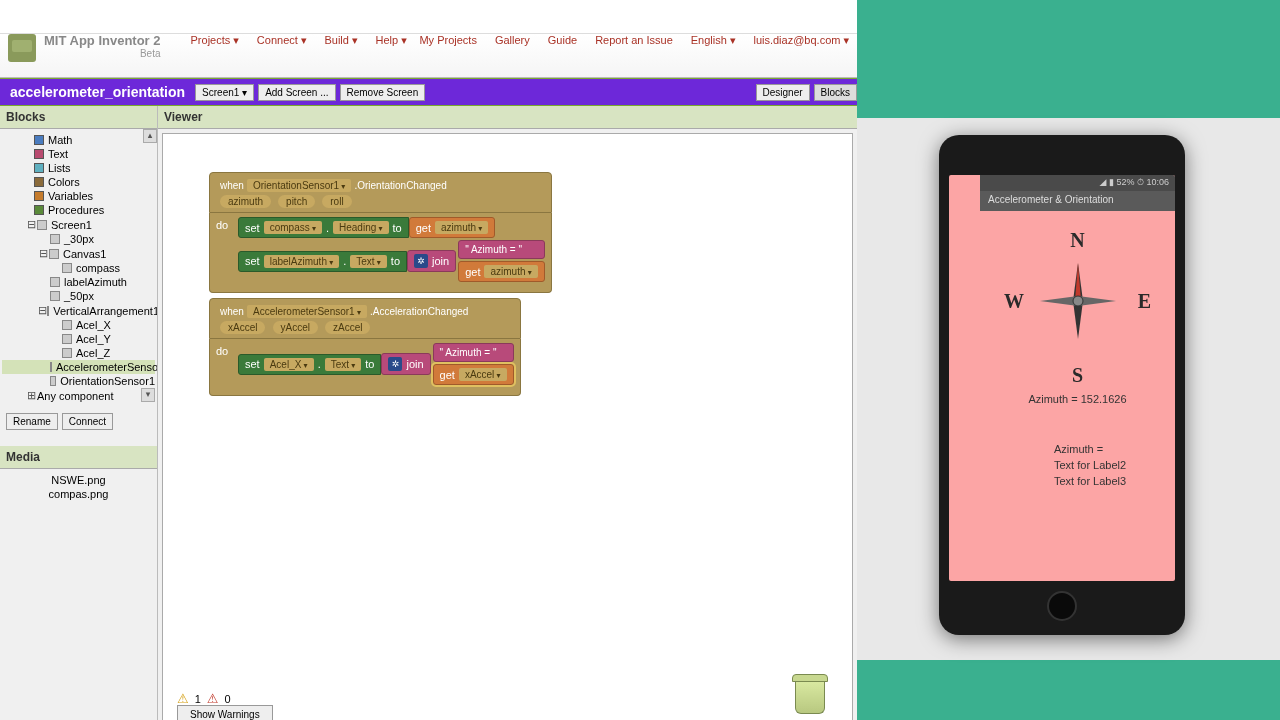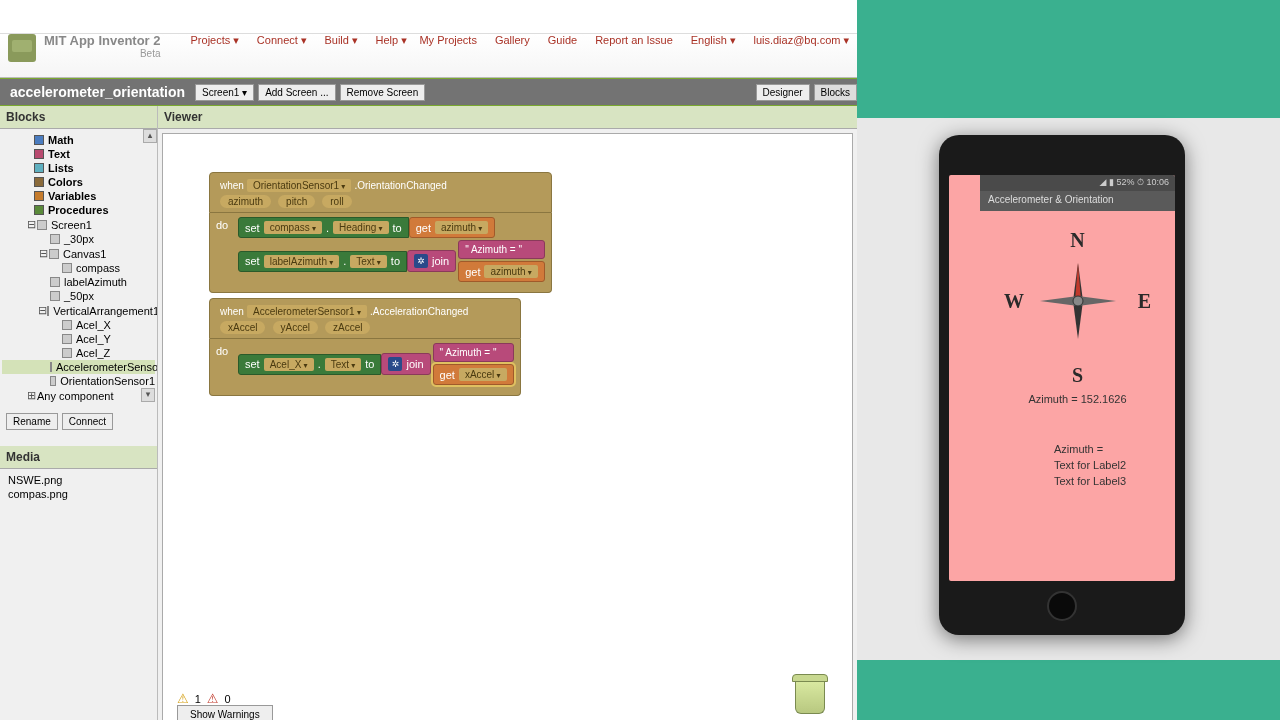--- a/index.html
+++ b/index.html
@@ -13,49 +13,49 @@
   .logo-icon { width: 28px; height: 28px; background: #8a9a5b; border-radius: 3px; margin-right: 8px; position: relative; }
   .logo-icon::after { content:""; position:absolute; left:4px; top:6px; width:20px; height:12px; background:#a0b070; border-radius:2px; }
   .logo-text { color: #888; font-weight: bold; font-size: 13px; line-height: 13px; }
   .logo-text .beta { display:block; font-size:10px; color:#999; font-weight:normal; text-align:right; }
   .menu { display: flex; margin-left: 30px; gap: 18px; }
   .menu span { color: #a93226; font-size: 11px; cursor: pointer; }
   .menu-right { margin-left: auto; display: flex; gap: 18px; }
   .menu-right span { color: #a93226; font-size: 11px; cursor: pointer; }
   
   
-  .projbar { background: #737373; height: 28px; display: flex; align-items: center; padding-left: 4px; border-top:1px solid #7aa82f; border-bottom:1px solid #7aa82f; }
+  .projbar { background: #6d28d9; height: 28px; display: flex; align-items: center; padding-left: 4px; border-top:1px solid #7aa82f; border-bottom:1px solid #7aa82f; }
   .proj-title { color: #fff; font-size: 14px; font-weight: bold; padding: 0 6px; }
   .proj-btn { background: #eee; border: 1px solid #999; font-size: 10px; padding: 2px 6px; margin-left: 4px; cursor: pointer; }
   .proj-right { margin-left: auto; display: flex; }
   
   
   .content { display: flex; height: calc(100% - 73px); }
   
   .left-col { width: 158px; background: #f0f0f0; border-right: 1px solid #bbb; display:flex; flex-direction:column; }
   .panel-head { background: #d8e4c2; border-bottom: 1px solid #aaa; padding: 4px 6px; font-size: 12px; font-weight: bold; color:#333; }
   .tree { padding: 4px 2px; flex:0 0 auto; overflow-y:auto; }
   .tree-item { display: flex; align-items: center; padding: 1px 0 1px 4px; font-size: 11px; cursor:pointer; }
-  .tree-item.lvl1 { padding-left: 32px; font-weight: bold; }
+  .tree-item.lvl1 { padding-left: 32px; }
   .tree-item.lvl2 { padding-left: 24px; }
   .tree-item.lvl3 { padding-left: 36px; }
   .tree-item.lvl4 { padding-left: 48px; }
   .tree-item.lvl5 { padding-left: 60px; }
   .tree-item.selected { background:#d4e2b8; }
   .sq { width:10px; height:10px; margin-right:4px; border:1px solid #555; }
   .sq.blue { background:#4a7cbf; } .sq.magenta { background:#b84a6f; } .sq.cyan { background:#5fb0c0; }
   .sq.brown { background:#8a6a3a; } .sq.orange { background:#c57b2c; } .sq.green { background:#5a8a3a; }
   .ico { width:10px; height:10px; margin-right:4px; background:#ccc; border:1px solid #888; }
   .expander { width:11px; text-align:center; color:#555; font-size:11px; display:inline-block; }
   
   .btn-row { padding:6px; display:flex; gap:4px; }
   .btn-row button { font-size:10px; padding:2px 6px; background:#eee; border:1px solid #999; cursor:pointer; }
   
   .media-list { padding:4px 8px; font-size:11px; }
-  .media-list div { padding:1px 0; }
+  .media-list div { padding:1px 0;text-align:center; }
   .upload-row { padding:4px 40px; }
   .upload-row button { font-size:10px; padding:3px 8px; background:#eee; border:1px solid #999; cursor:pointer; }
   
   .scroll-arrow { width:14px; height:14px; background:#ddd; border:1px solid #aaa; text-align:center; font-size:9px; color:#555; position:absolute; }
   
   
   .viewer-col { flex:1; background:#f0f0f0; position:relative; }
   .viewer-inner { margin:4px; background:#fff; border:1px solid #aaa; height:calc(100% - 10px); position:relative; overflow:hidden; }
   
   

